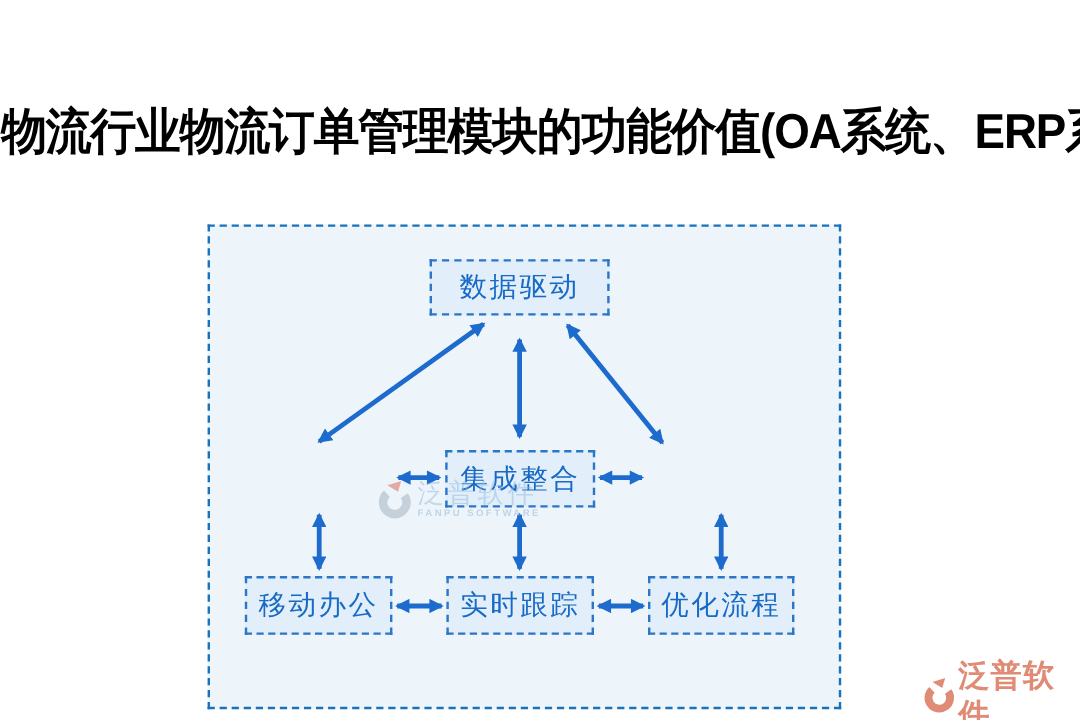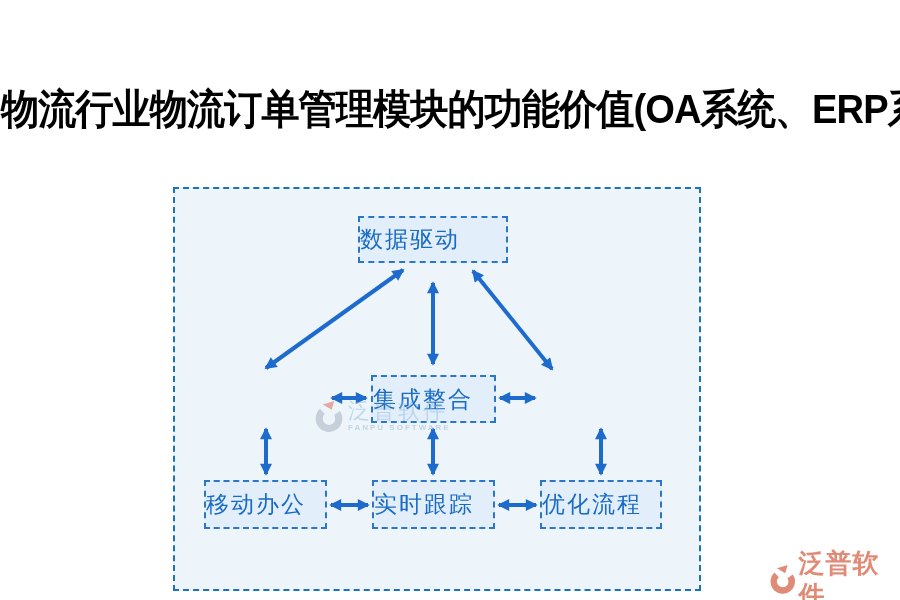--- a/index.html
+++ b/index.html
@@ -14,21 +14,21 @@
     white-space:nowrap; letter-spacing:-1px;
     transform:scaleX(.93); transform-origin:0 50%;
   }
   
   .panel {
     position:absolute; left:173px; top:187px; width:524px; height:400px;
     background:#eef5fa; border:2px dashed #1a73ba; box-sizing:content-box;
   }
   
   .node {
-    position:absolute; z-index:2; display:flex; align-items:center; justify-content:flex-start;
+    position:absolute; z-index:2; display:flex; align-items:center; justify-content:center;
     background:#e2eef9; border:2px dashed #2b76c7;
     color:#176ac5; font-size:23px; letter-spacing:2px;
   }
   #node-data-driven          { left:358px; top:216px; width:146px; height:43px; }
   #node-smart-tips           { left:204px; top:375px; width:120px; height:44px; }
   #node-integration          { left:371px; top:375px; width:121px; height:44px; }
   #node-mobile-office        { left:539px; top:375px; width:119px; height:44px; }
   #node-collaborative-office { left:204px; top:480px; width:119px; height:45px; }
   #node-realtime-tracking    { left:372px; top:480px; width:119px; height:45px; }
   #node-process-optimization { left:540px; top:480px; width:118px; height:45px; }

